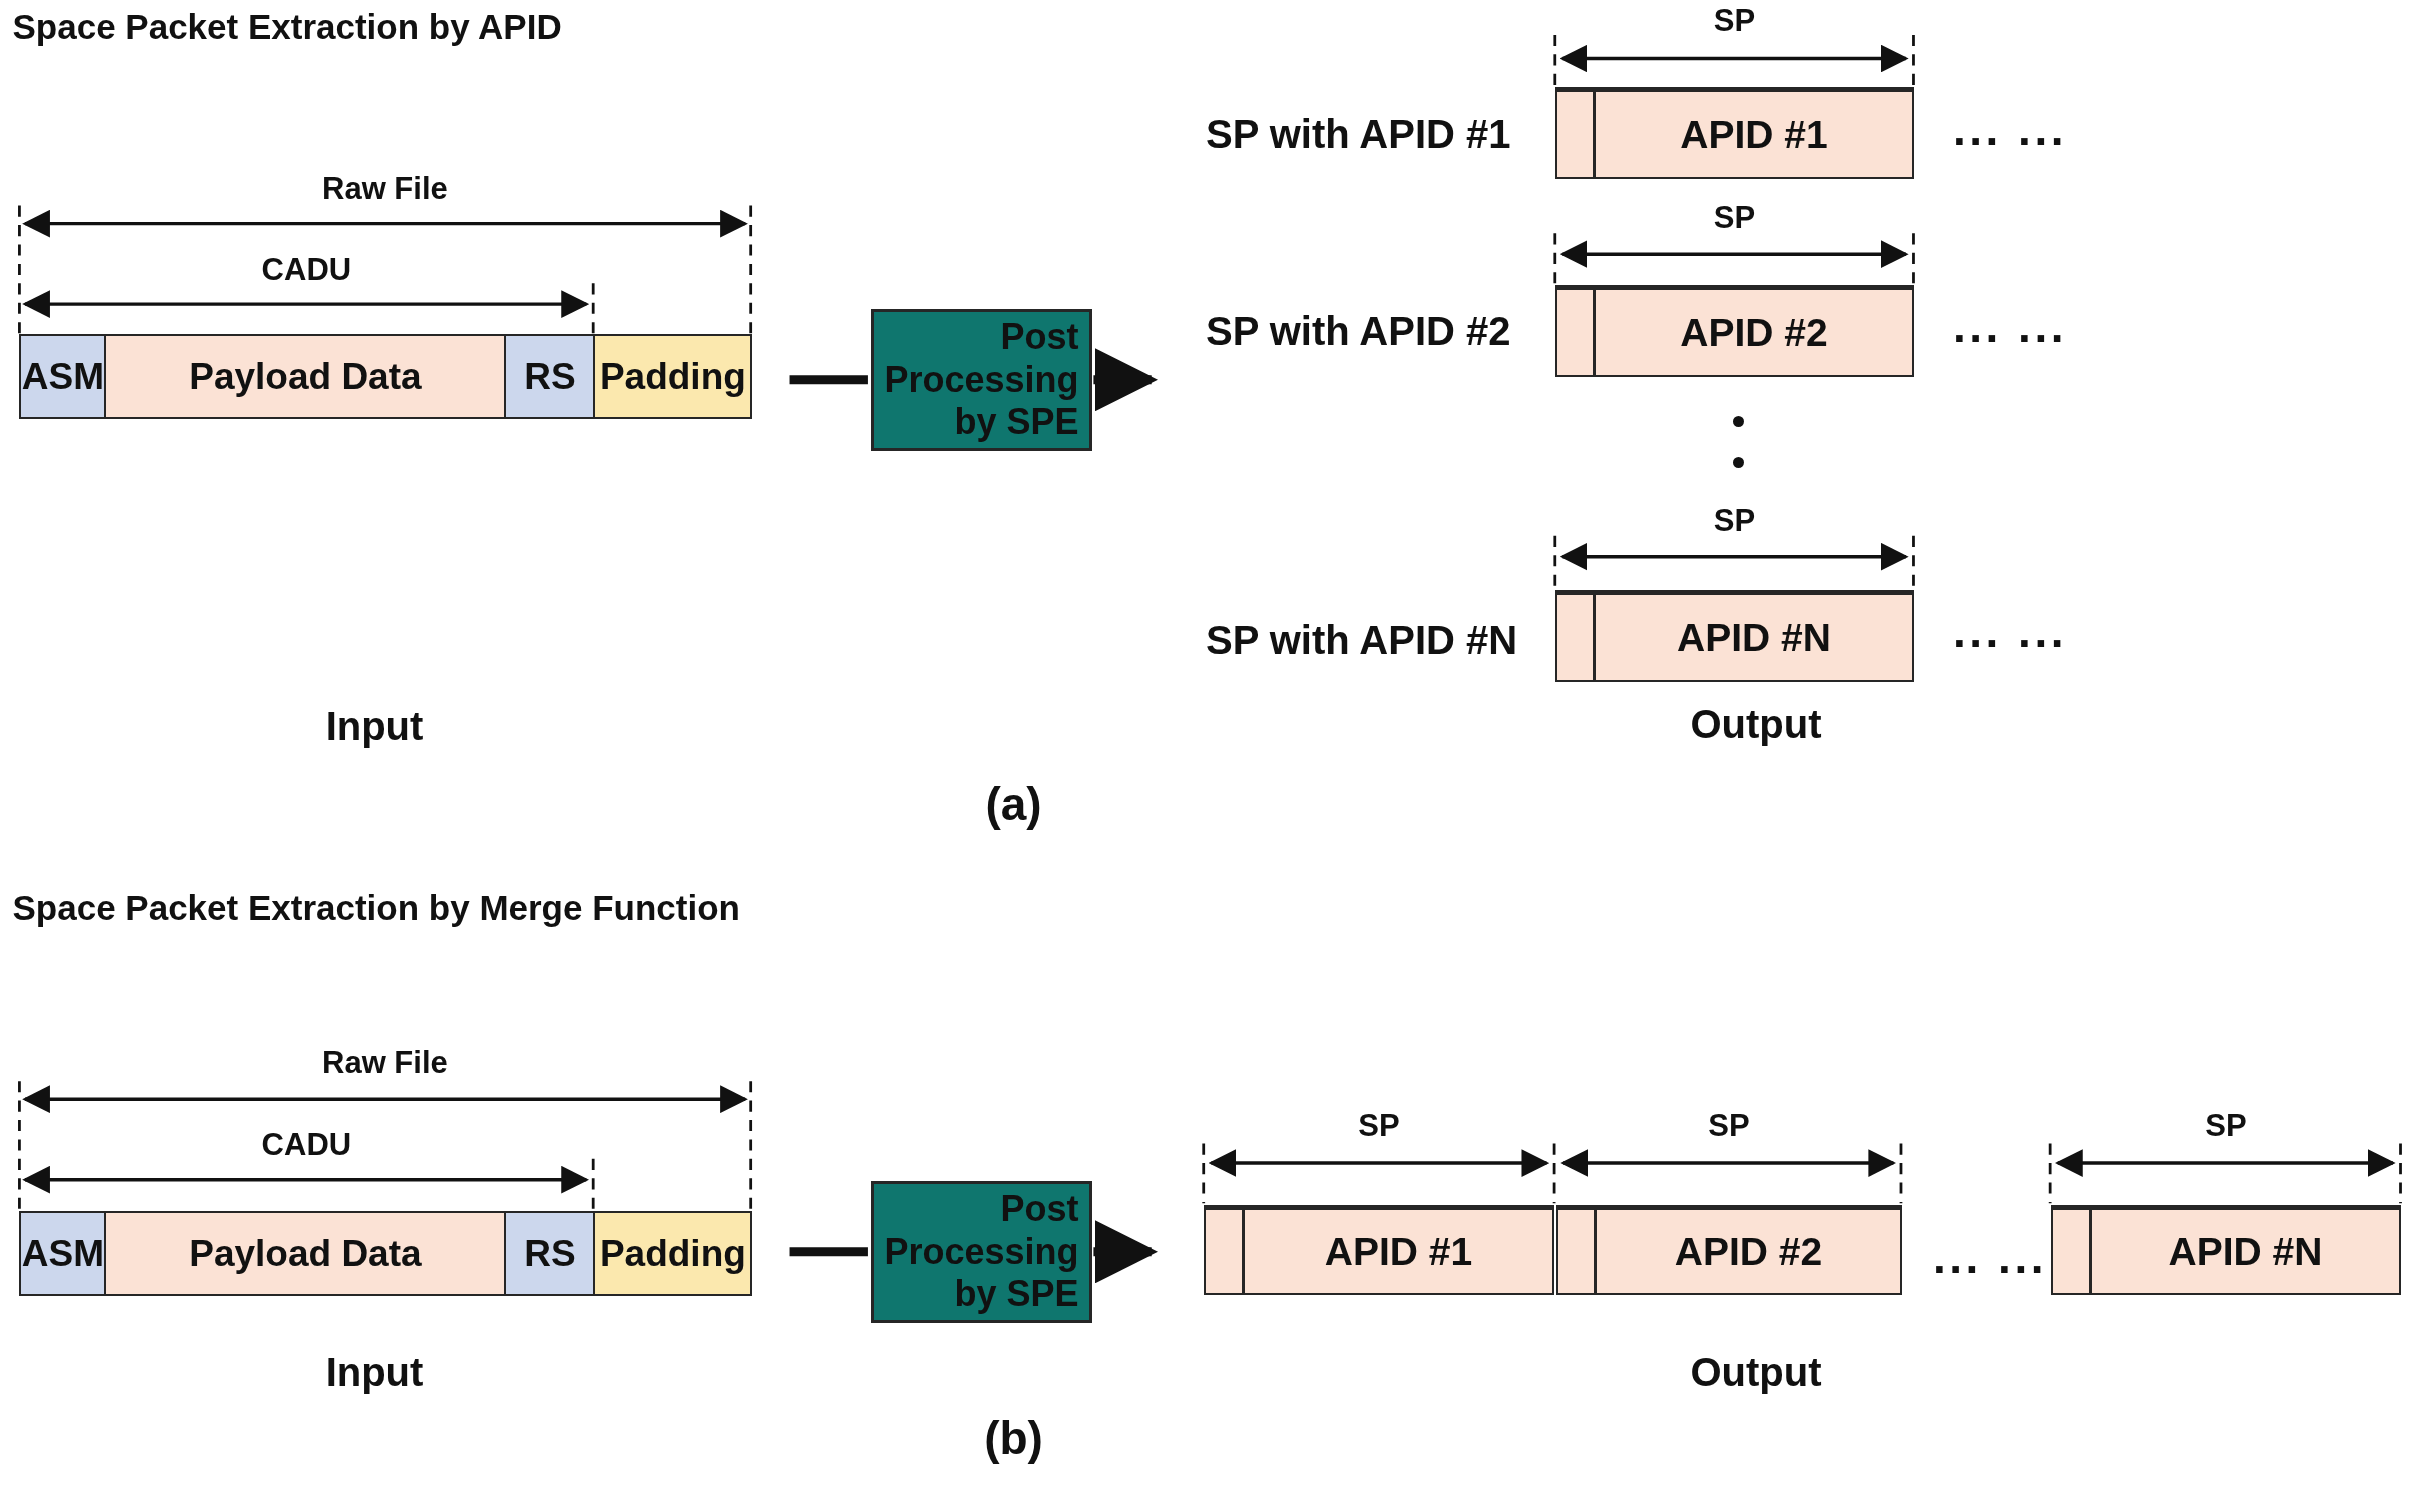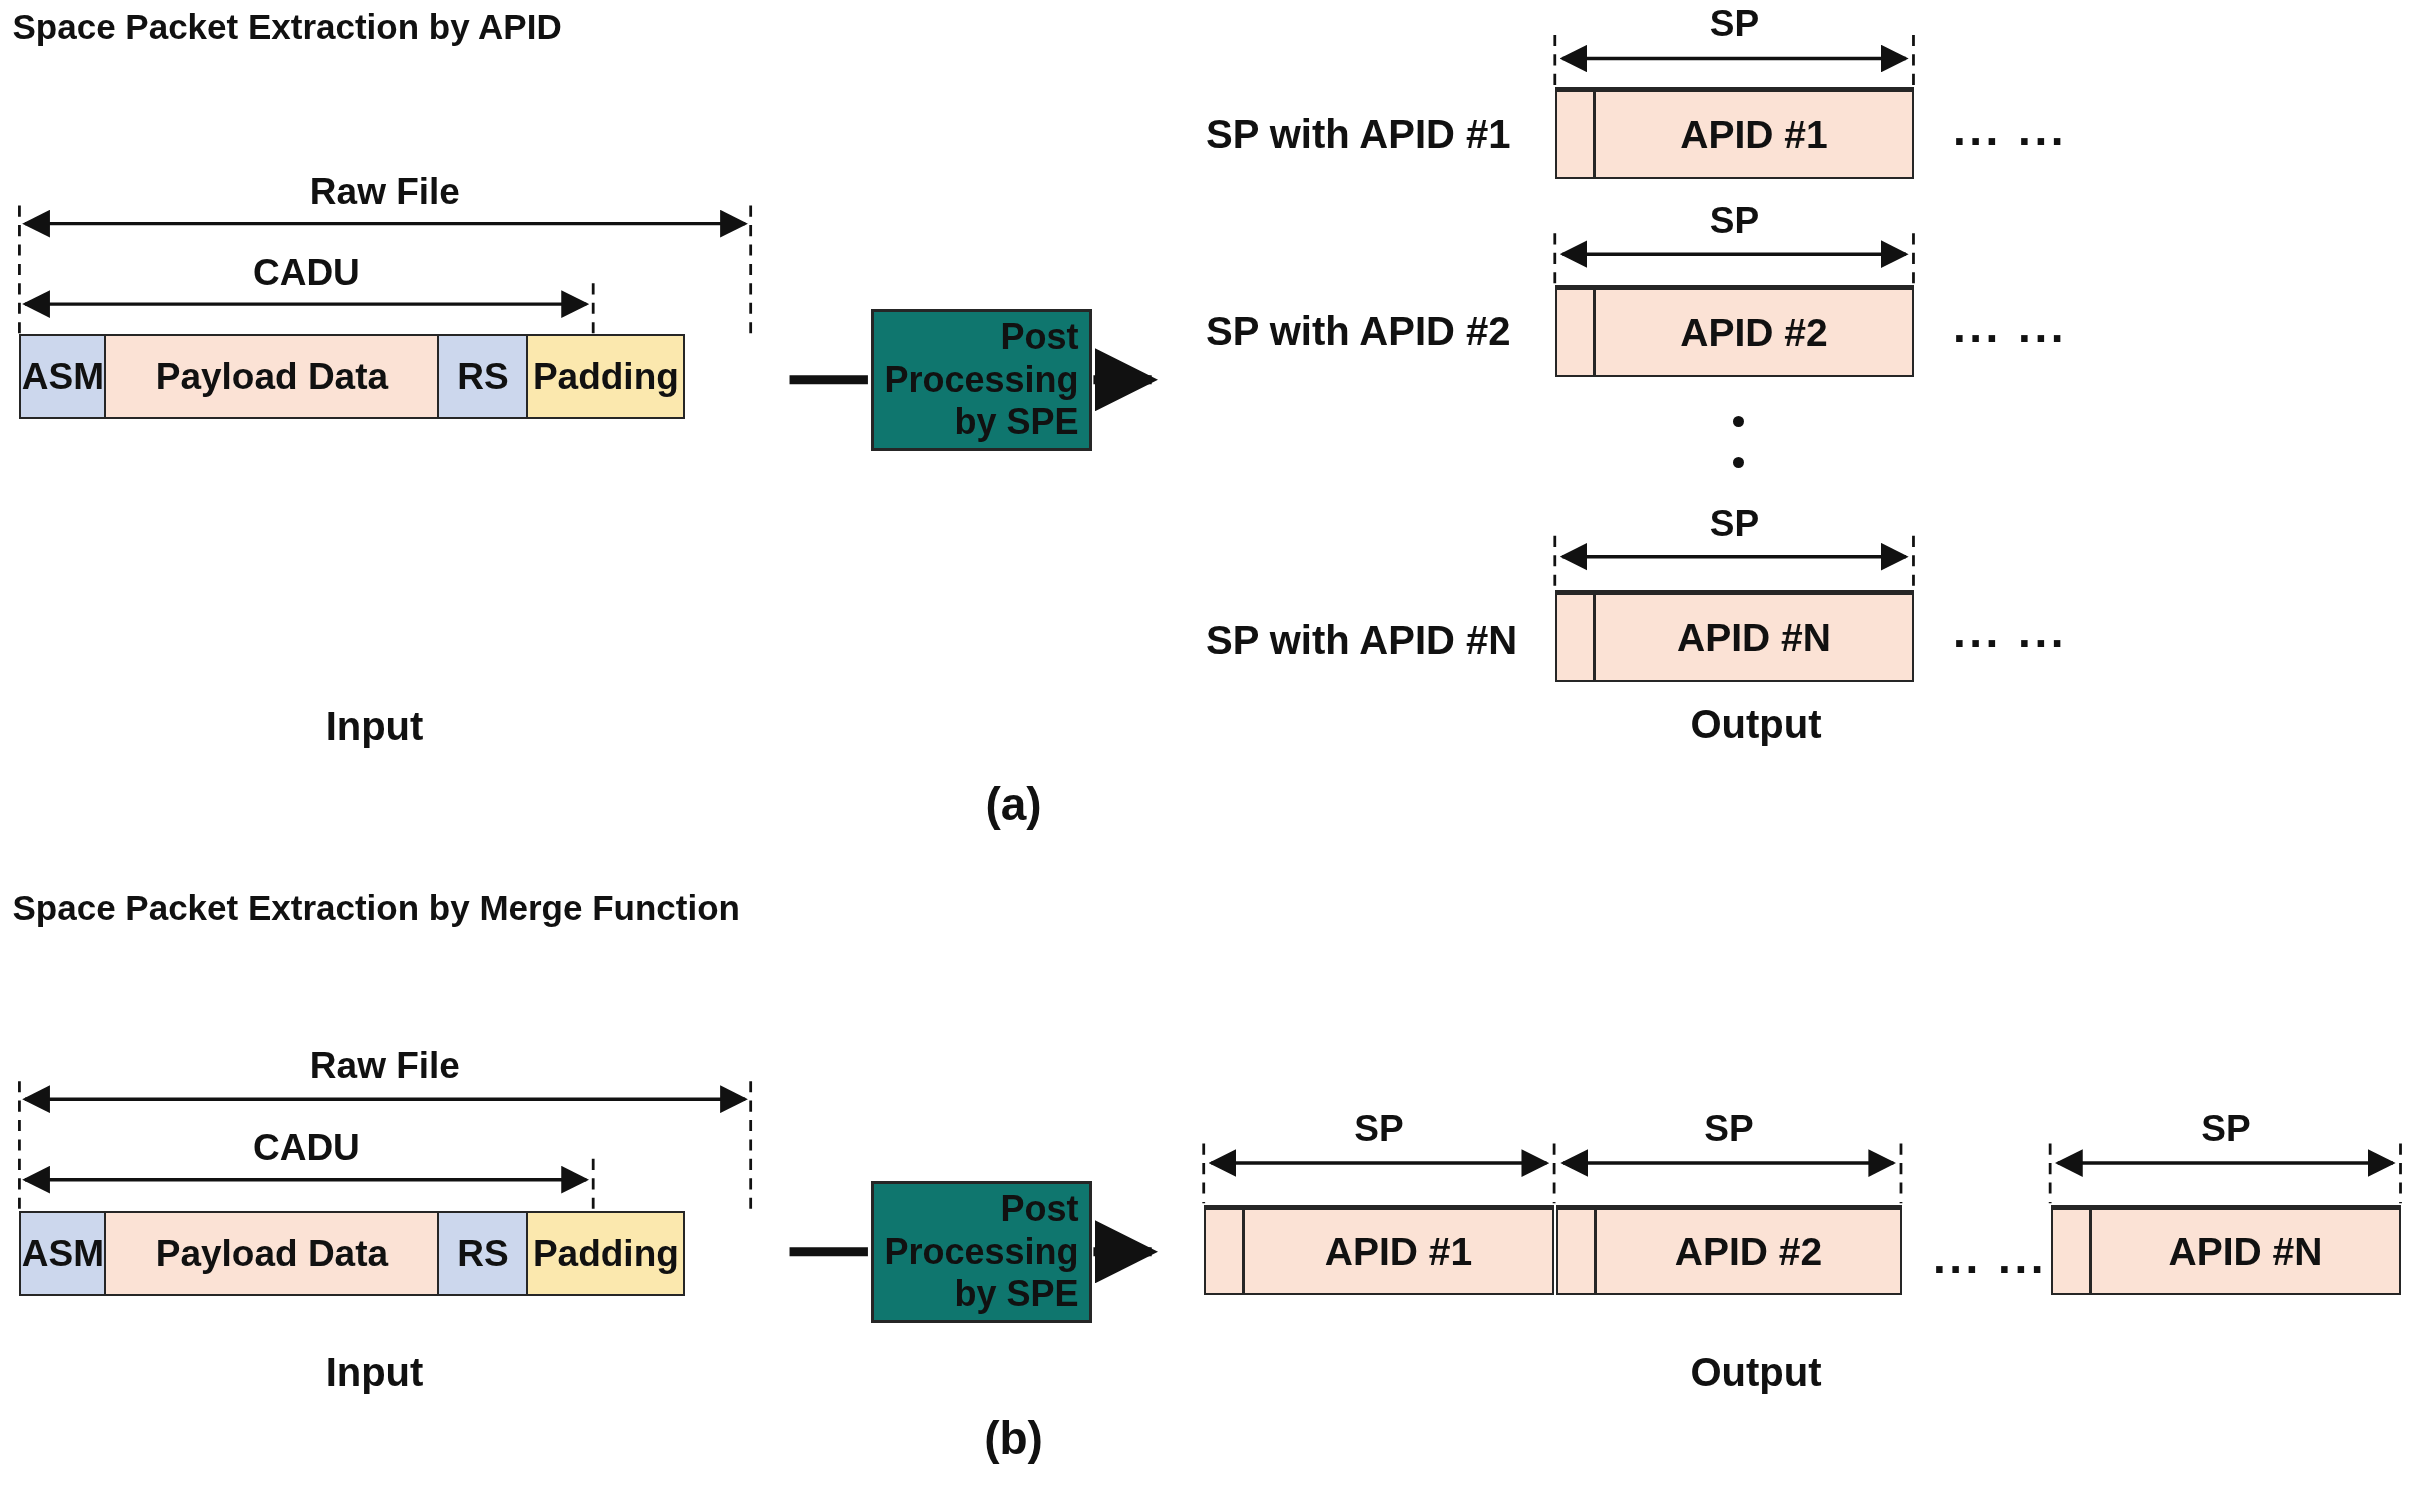--- a/index.html
+++ b/index.html
@@ -7,27 +7,27 @@
     position:relative; width:2413px; height:1506px; background:#ffffff;
     font-family:"Liberation Sans", sans-serif; font-weight:bold; color:#111111;
     overflow:hidden;
   }
   #overlay{position:absolute; left:0; top:0; width:2413px; height:1506px; pointer-events:none;}
   .dim{stroke:#111111; stroke-width:5; fill:none;}
   .dash{stroke:#111111; stroke-width:4; stroke-dasharray:16 12; fill:none;}
   .flow{stroke:#111111; stroke-width:13; fill:none;}
   .t{position:absolute; white-space:nowrap; line-height:1.1;}
   .title{font-size:35px;}
-  .dimlab{font-size:37px; text-align:center;}
+  .dimlab{font-size:31px; text-align:center;}
   .caplab{font-size:40px; text-align:center;}
   .figlab{font-size:46px; text-align:center;}
   .rowlab{font-size:40px;text-align:right;}
   .dots{font-size:46px; letter-spacing:3.5px;}
   .cadu-box{
-    position:absolute; left:19.4px; width:666px; height:85px; display:flex;
+    position:absolute; left:19.4px; width:733px; height:85px; display:flex;
     border:2.8px solid #262626; box-sizing:border-box; background:#ffffff;
   }
   .cell{display:flex; align-items:center; justify-content:center; font-size:37px;
         border-right:2.8px solid #262626; box-sizing:border-box; overflow:hidden;}
   .cell:last-child{border-right:none;}
   .cell.asm{width:85px; background:#ccd7ed;}
   .cell.payload{flex:1; background:#fbe2d5;}
   .cell.rs{width:89px; background:#ccd7ed;}
   .cell.padding{width:155px; background:#fbe8ae;}
   .pkt{position:absolute; background:#fbe2d5; border:2.8px solid #262626; border-top-width:5.6px;

